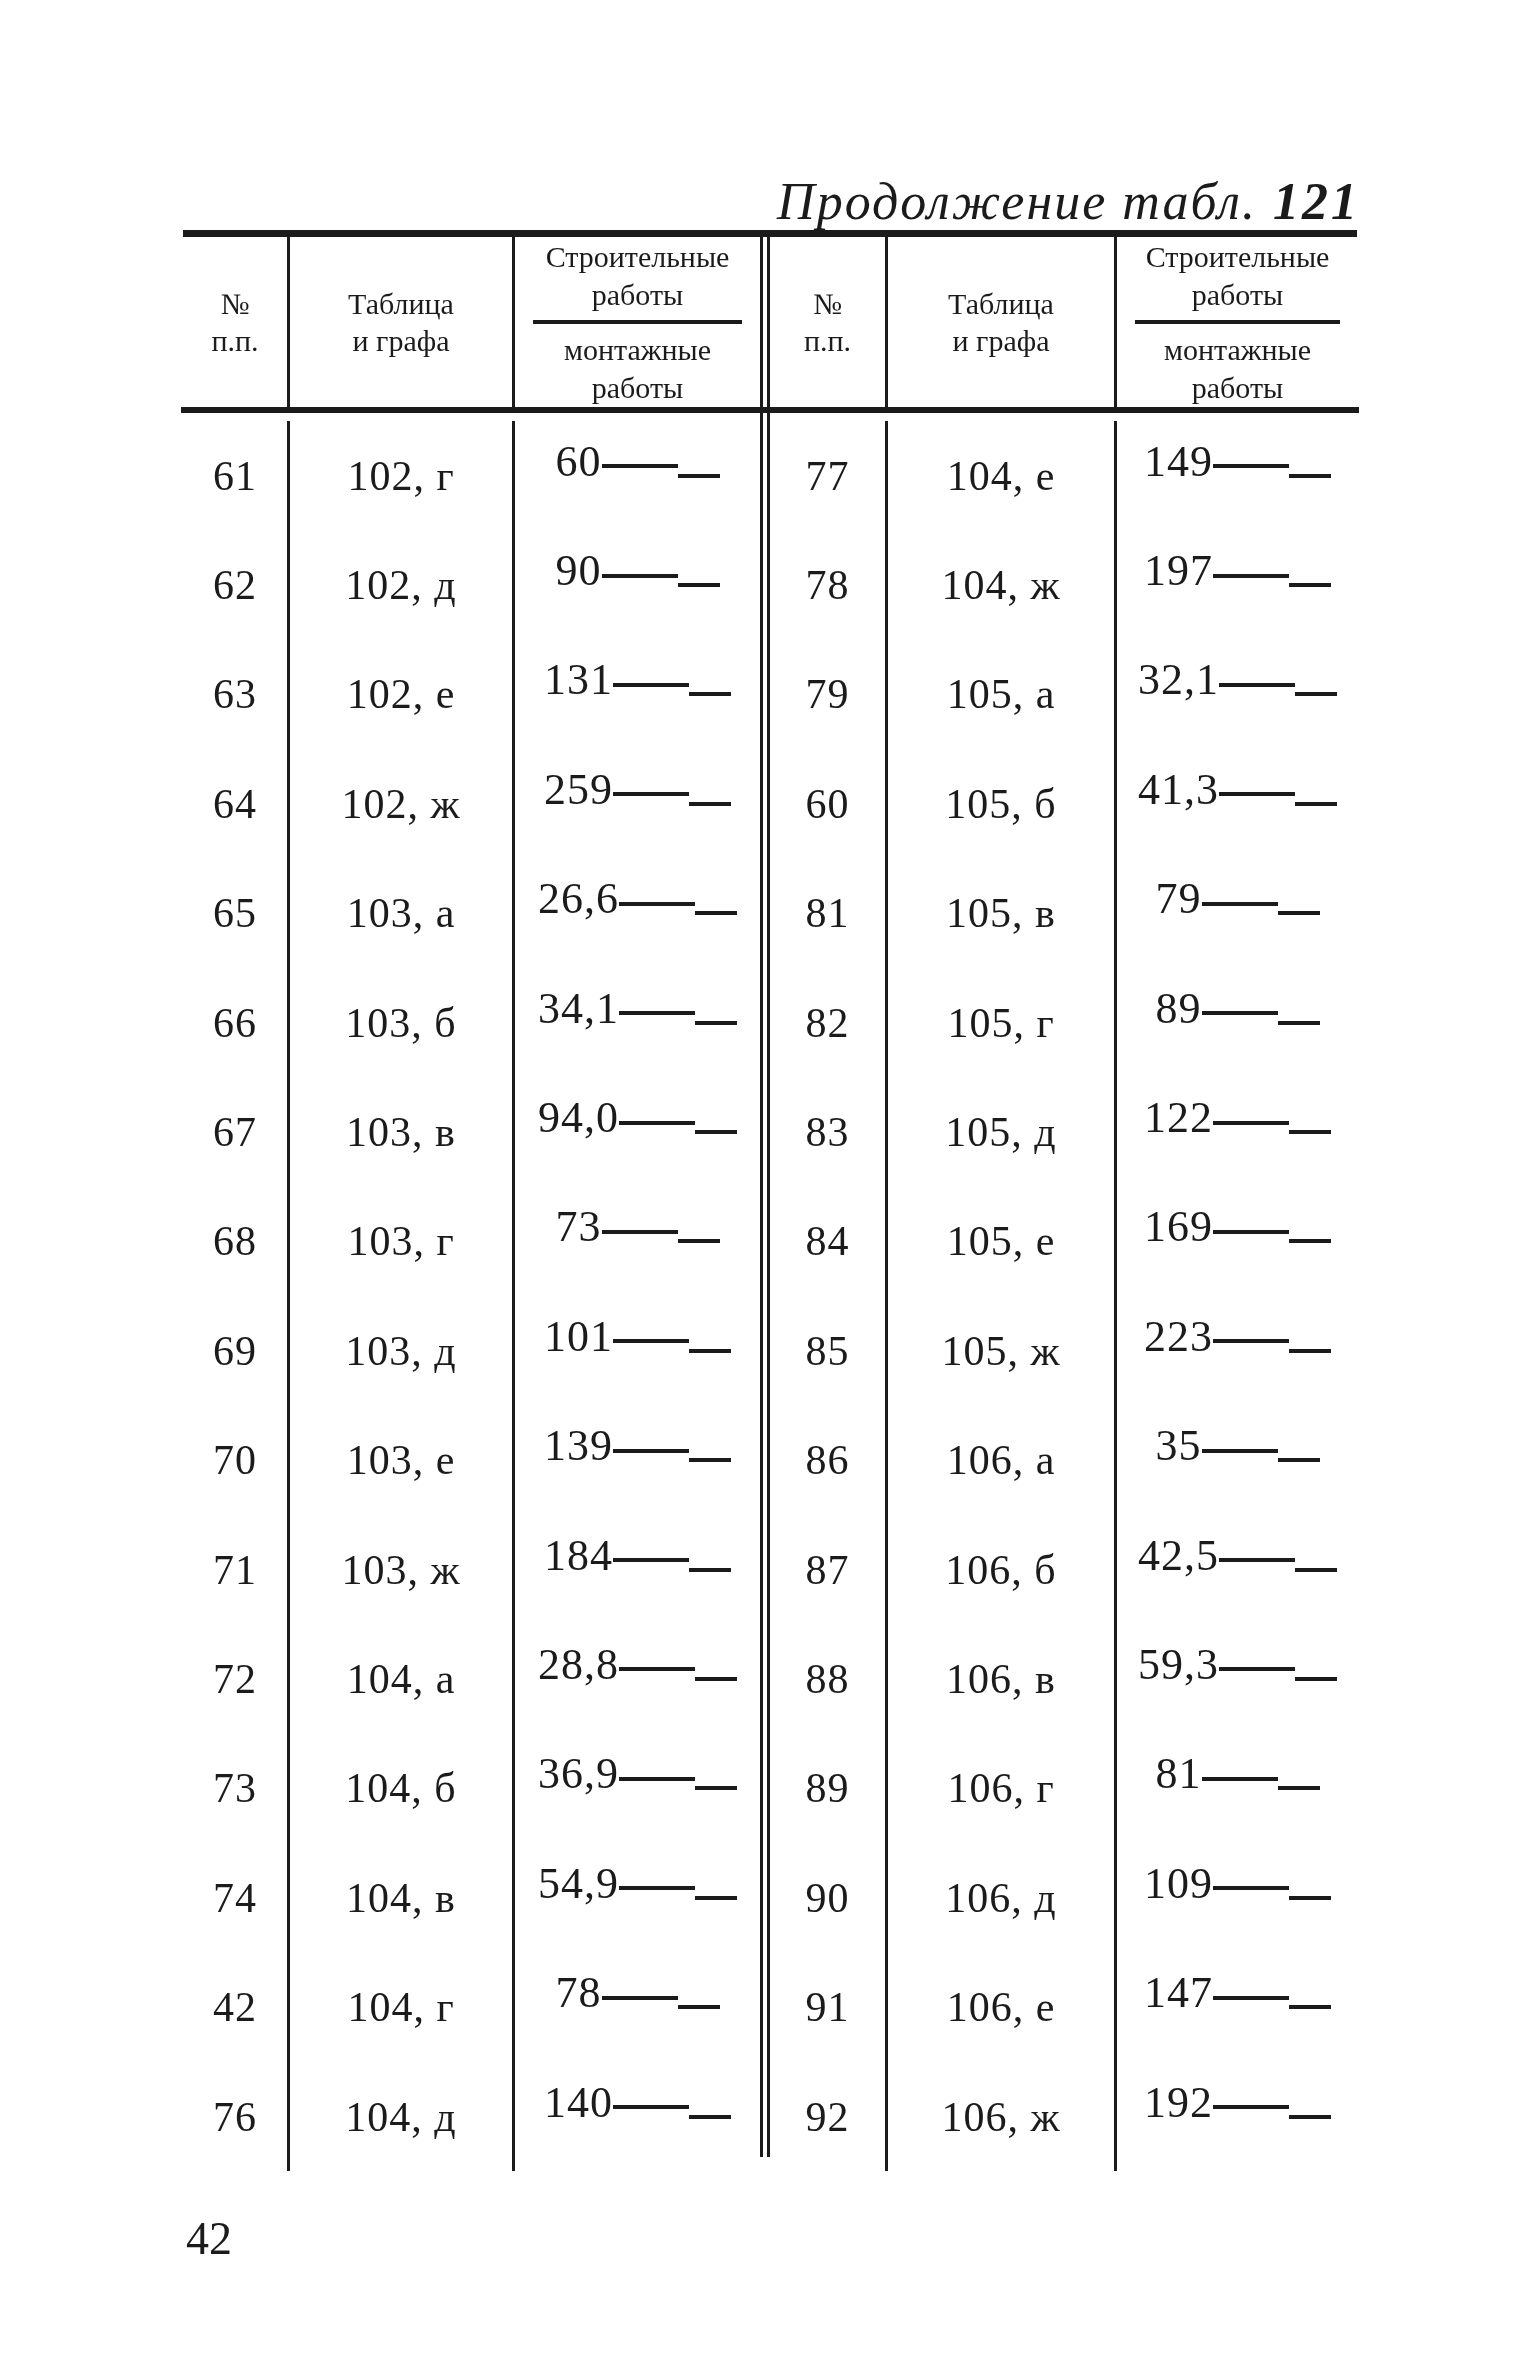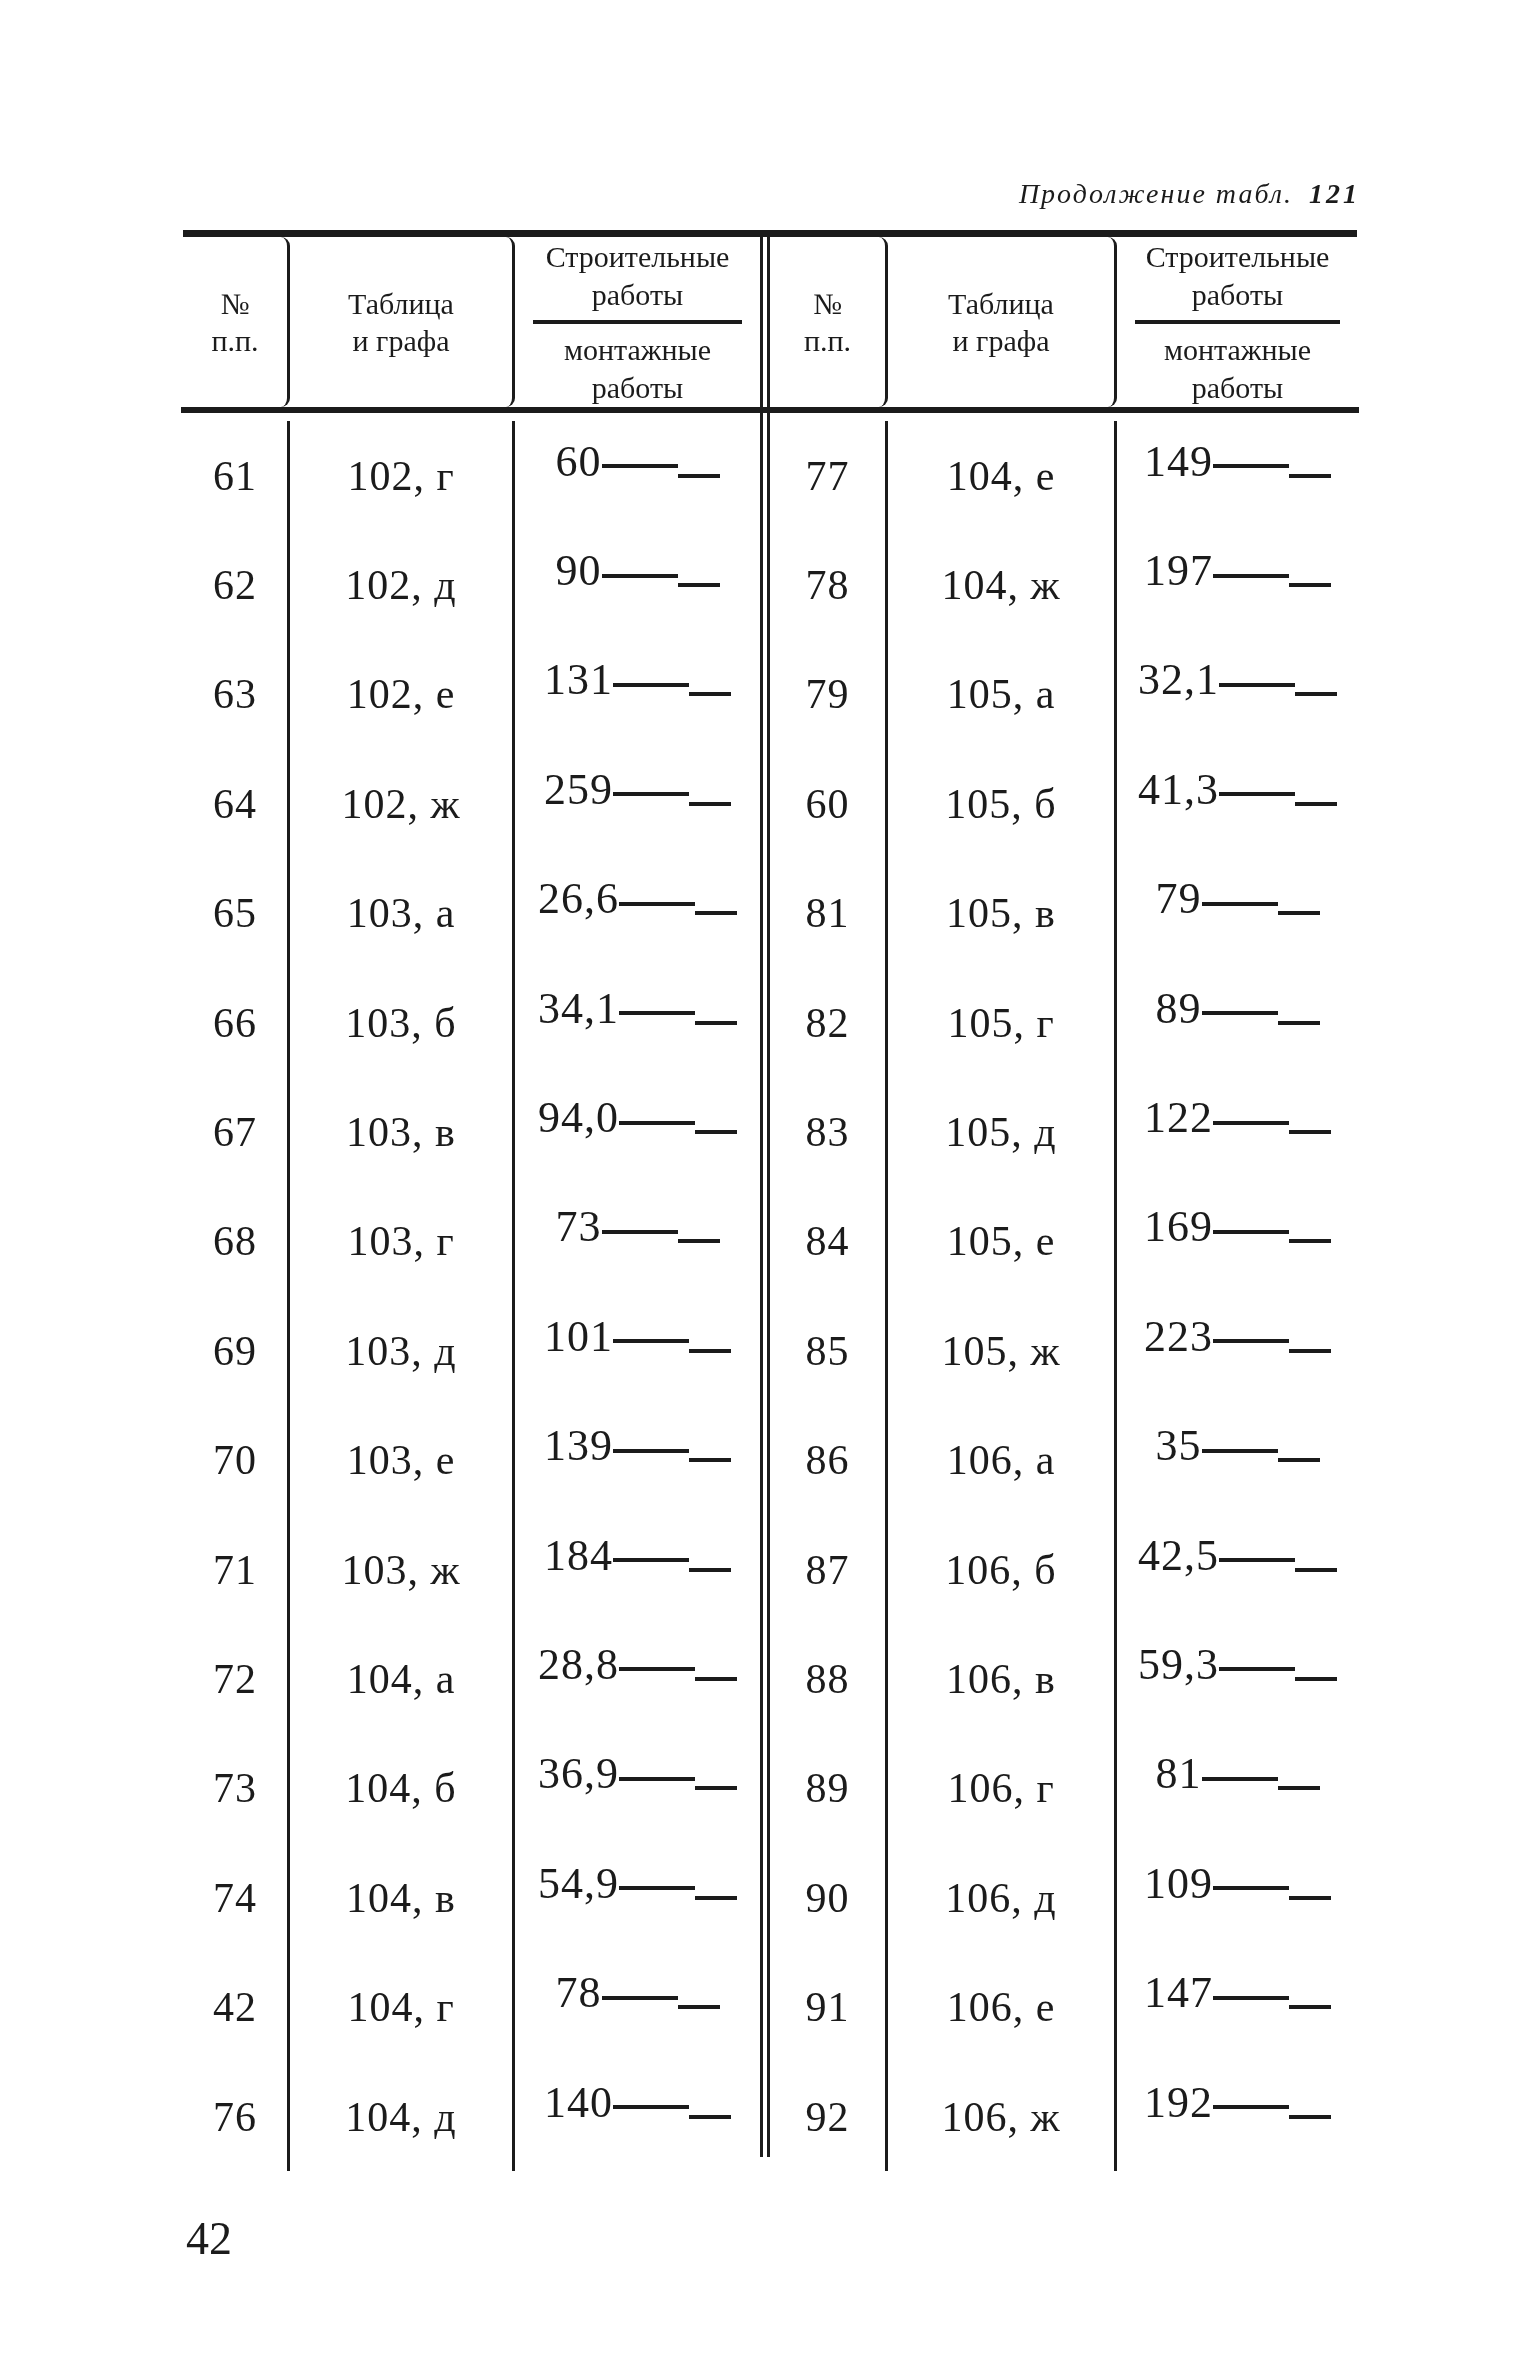--- a/index.html
+++ b/index.html
@@ -16,24 +16,24 @@
     overflow: hidden;
   }
   .page {
     position: absolute;
     inset: 0;
     background: #ffffff;
   }
   
   .cont-title {
     position: absolute;
-    top: 178px;
+    top: 172px;
     right: 175px;
     font-style: italic;
-    font-size: 28px;
+    font-size: 52px;
     letter-spacing: 2px;
     white-space: nowrap;
   }
   .cont-title .tnum {
     font-weight: bold;
     margin-left: 16px;
     letter-spacing: 3px;
   }
   
   .norm-table {
@@ -69,21 +69,20 @@
     justify-content: center;
     box-sizing: border-box;
     text-align: center;
   }
   .bR { border-right: 3px solid #1b1b1b; }
   
   .hcell {
     flex-direction: column;
     font-size: 30px;
     line-height: 1.25;
-    border-radius: 9px;
   }
   .hdivider {
     align-self: stretch;
     height: 4px;
     background: #1b1b1b;
     margin: 7px 18px;
   }
   
   .dnum, .dref {
     font-size: 42px;

